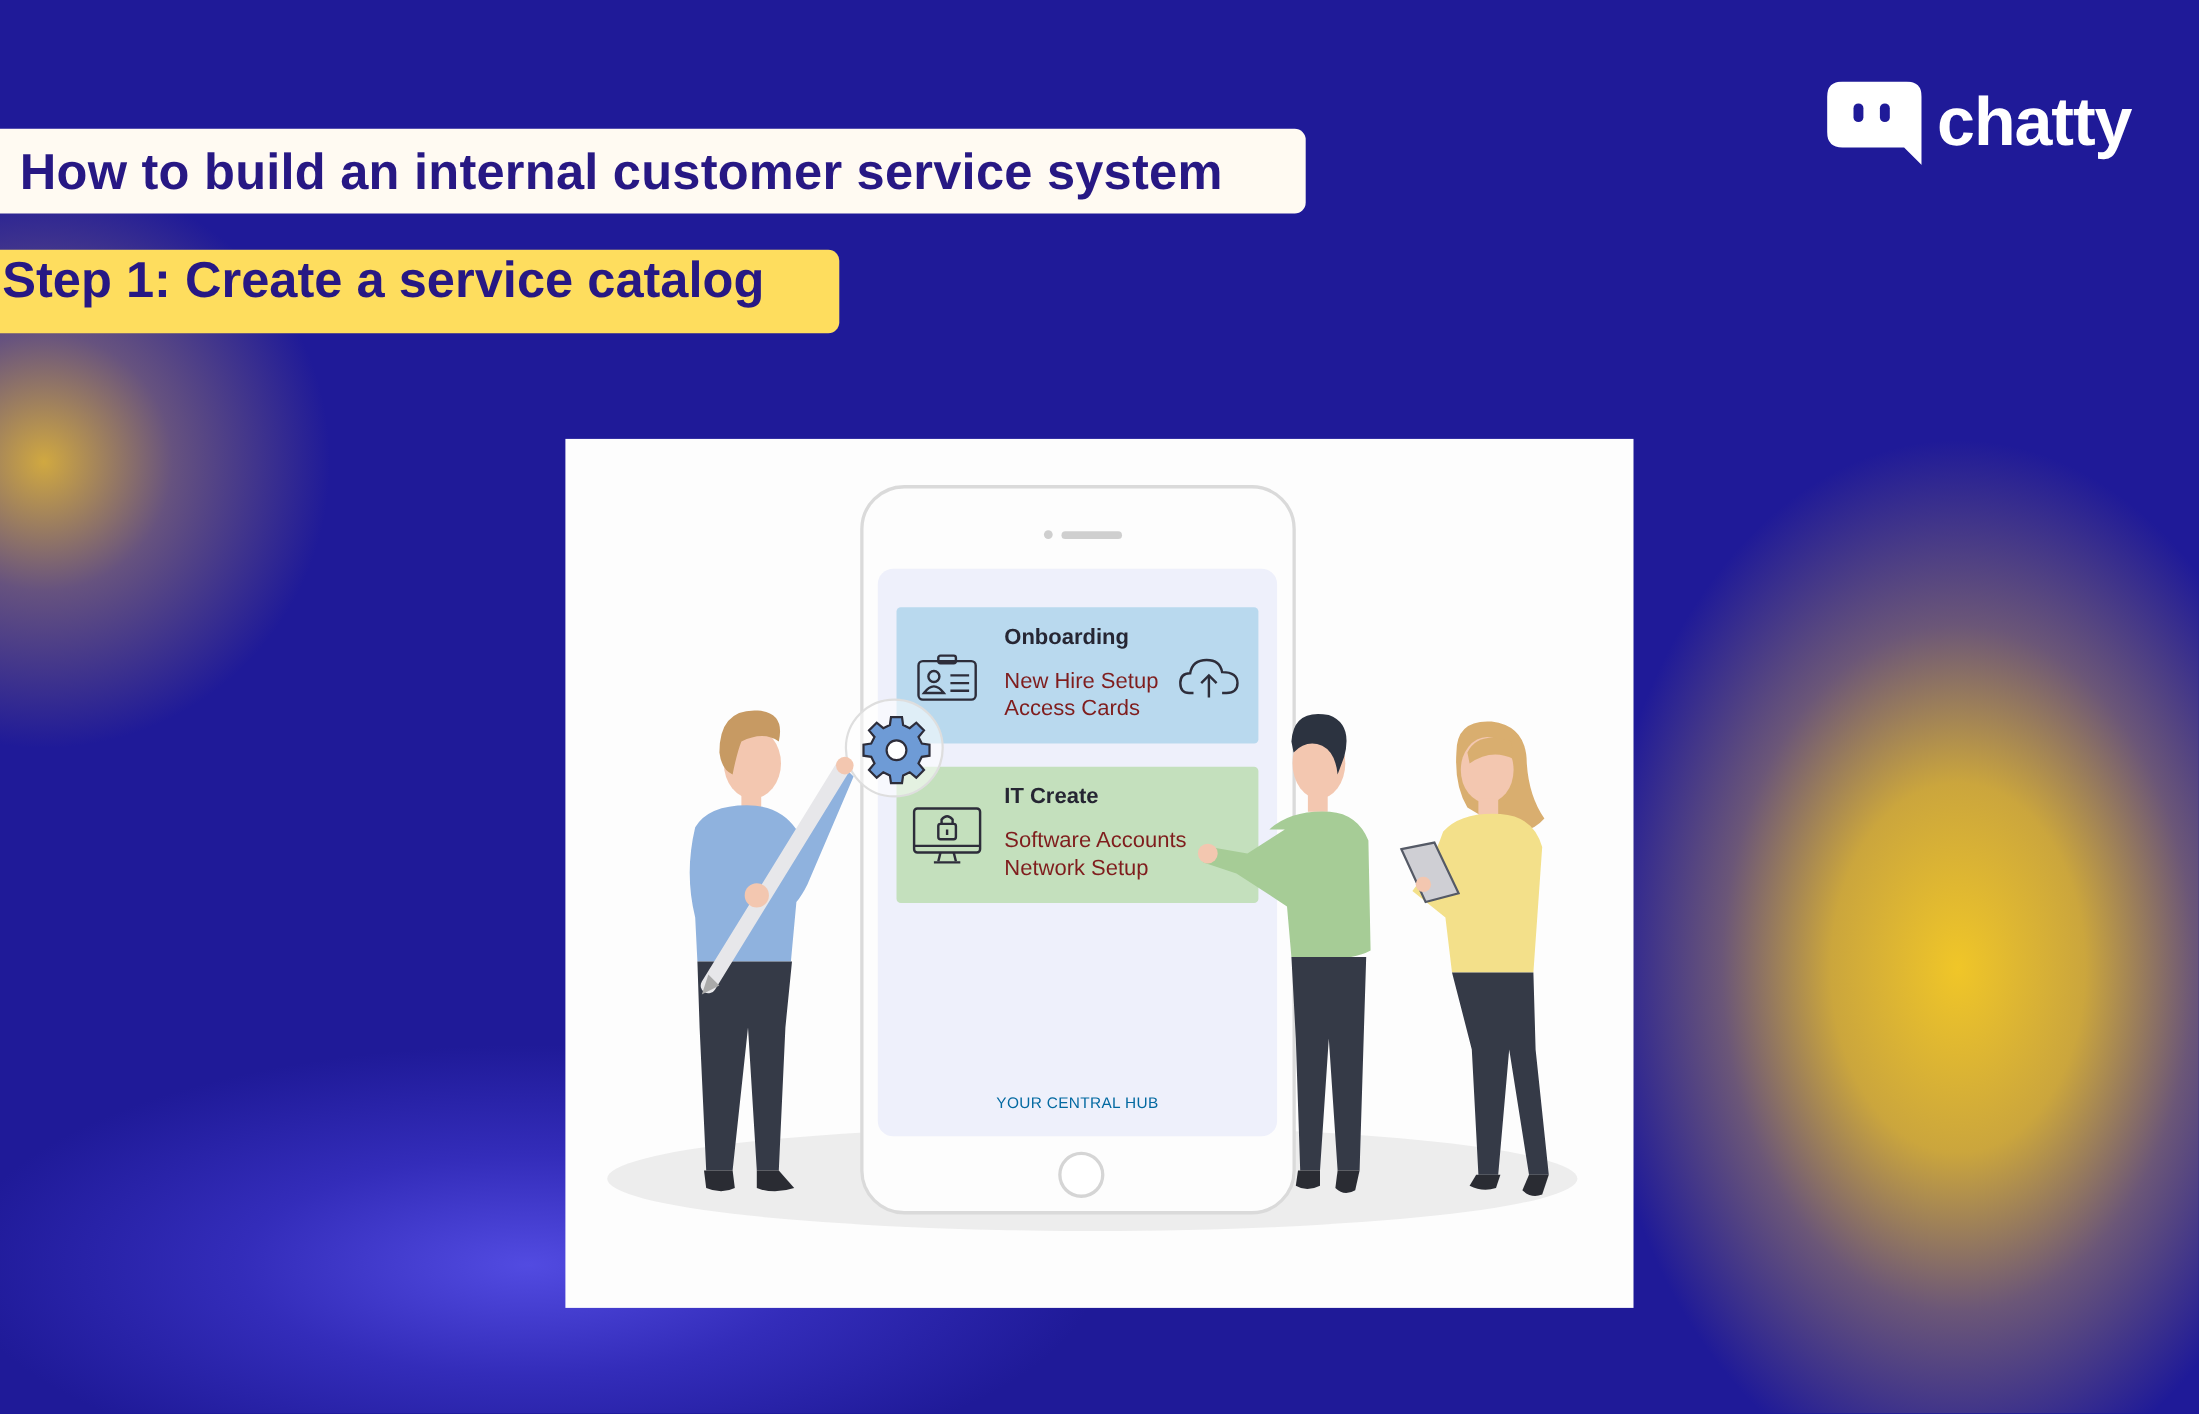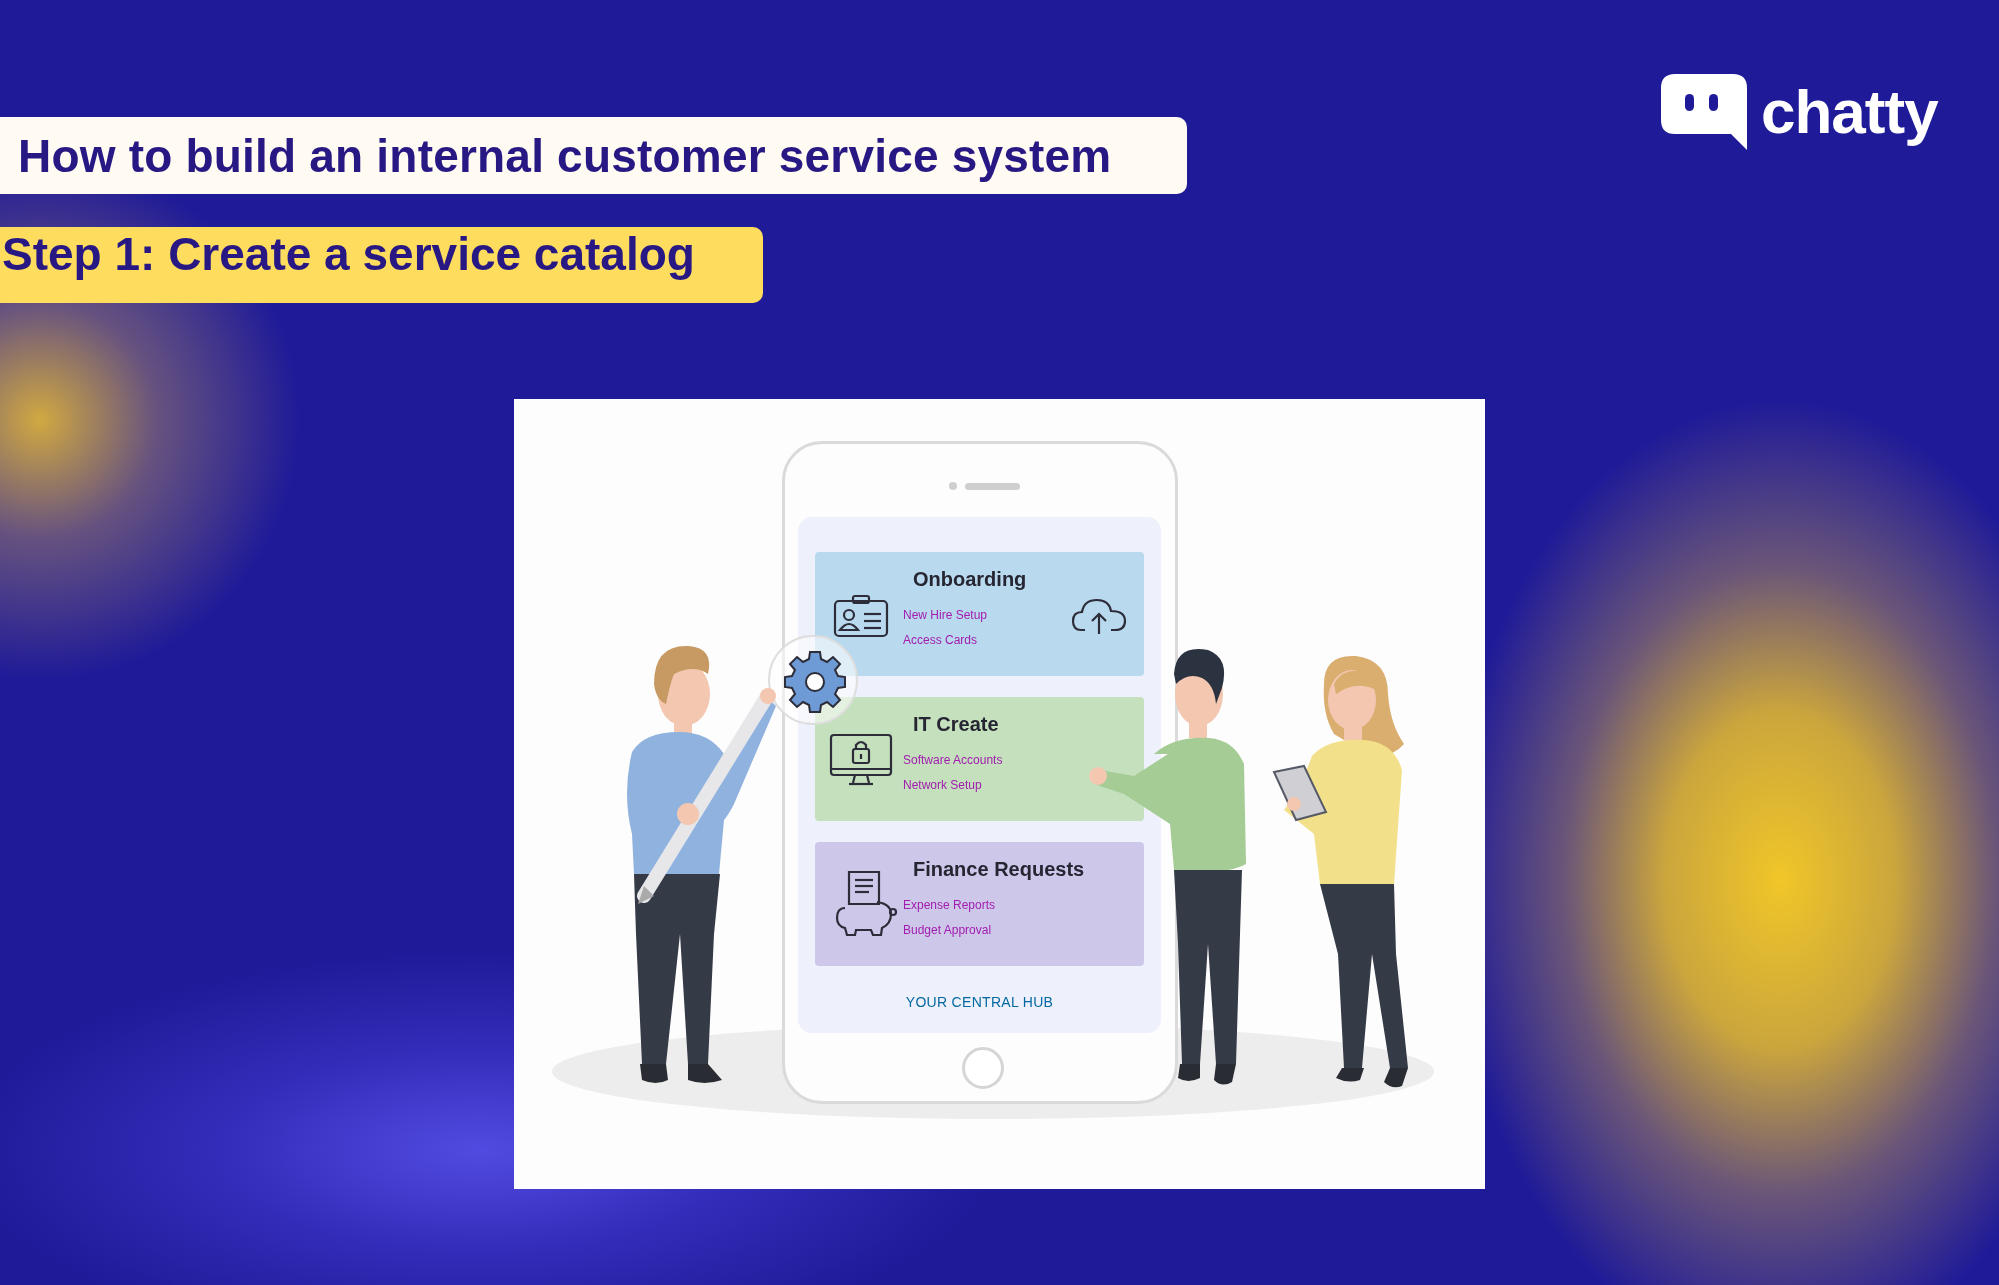--- a/index.html
+++ b/index.html
@@ -70,21 +70,21 @@
     position: absolute; left: 177px; top: 603px; width: 42px; height: 42px;
     border-radius: 50%; border: 3px solid #d5d5d5; background: #fff;
   }
   .card {
     position: absolute; left: 17px; width: 329px; height: 124px; border-radius: 4px;
   }
   .card.c1 { top: 35px; background: #b9d9ee; }
   .card.c2 { top: 180px; background: #c4e0bd; }
   .card.c3 { top: 325px; background: #cdc8ea; }
   .card-title { position: absolute; left: 98px; top: 16px; font-size: 20px; font-weight: 700; color: #262633; white-space: nowrap; }
-  .card-l1, .card-l2 { position: absolute; left: 88px; font-size: 12px; color: #a21caf; white-space: nowrap; }
+  .card-l1, .card-l2 { position: absolute; left: 98px; font-size: 20px; color: #7f1d1d; white-space: nowrap; }
   .card-l1 { top: 56px; }
   .card-l2 { top: 81px; }
   .card-icon { position: absolute; left: 18px; top: 42px; }
   .card-icon-right { position: absolute; left: 256px; top: 42px; }
   .hub { position: absolute; left: 0; right: 0; top: 477px; text-align: center; font-size: 14px; color: #0369a1; letter-spacing: 0.3px; }
 
   .gear-bubble {
     position: absolute; left: 254px; top: 236px; width: 90px; height: 90px; border-radius: 50%;
     background: rgba(255,255,255,0.55); border: 2px solid #dedede;
   }
@@ -157,35 +157,20 @@
             <rect x="24" y="16" width="16" height="14" rx="2"></rect>
             <path d="M27 16 V12 Q32 6 37 12 V16"></path>
             <line x1="32" y1="21" x2="32" y2="26"></line>
           </svg>
         </span>
         <span class="card-title">IT Create</span>
         <span class="card-l1">Software Accounts</span>
         <span class="card-l2">Network Setup</span>
       </div>
 
-      <div class="card c3">
-        <span class="card-icon" style="top:26px;left:18px">
-          <svg width="66" height="70" viewBox="0 0 66 70" fill="none" stroke="#2d2d3a" stroke-width="2.2">
-            <path d="M16 4 H46 V36 H16 Z"></path>
-            <line x1="22" y1="12" x2="40" y2="12"></line>
-            <line x1="22" y1="18" x2="40" y2="18"></line>
-            <line x1="22" y1="24" x2="36" y2="24"></line>
-            <path d="M12 40 Q4 40 4 50 Q4 58 12 60 L14 67 H22 L23 62 H38 L40 67 H48 L49 60 Q58 56 58 46 Q58 36 44 34"></path>
-            <circle cx="60" cy="44" r="3"></circle>
-          </svg>
-        </span>
-        <span class="card-title">Finance Requests</span>
-        <span class="card-l1">Expense Reports</span>
-        <span class="card-l2">Budget Approval</span>
-      </div>
 
       <div class="hub">YOUR CENTRAL HUB</div>
     </div>
     <div class="home-btn"></div>
   </div>
 
   <div class="gear-bubble">
     <svg width="90" height="90" viewBox="0 0 90 90">
       <g transform="translate(45,45)">
         <g fill="#6e9bd6" stroke="#2d2d3a" stroke-width="2">

